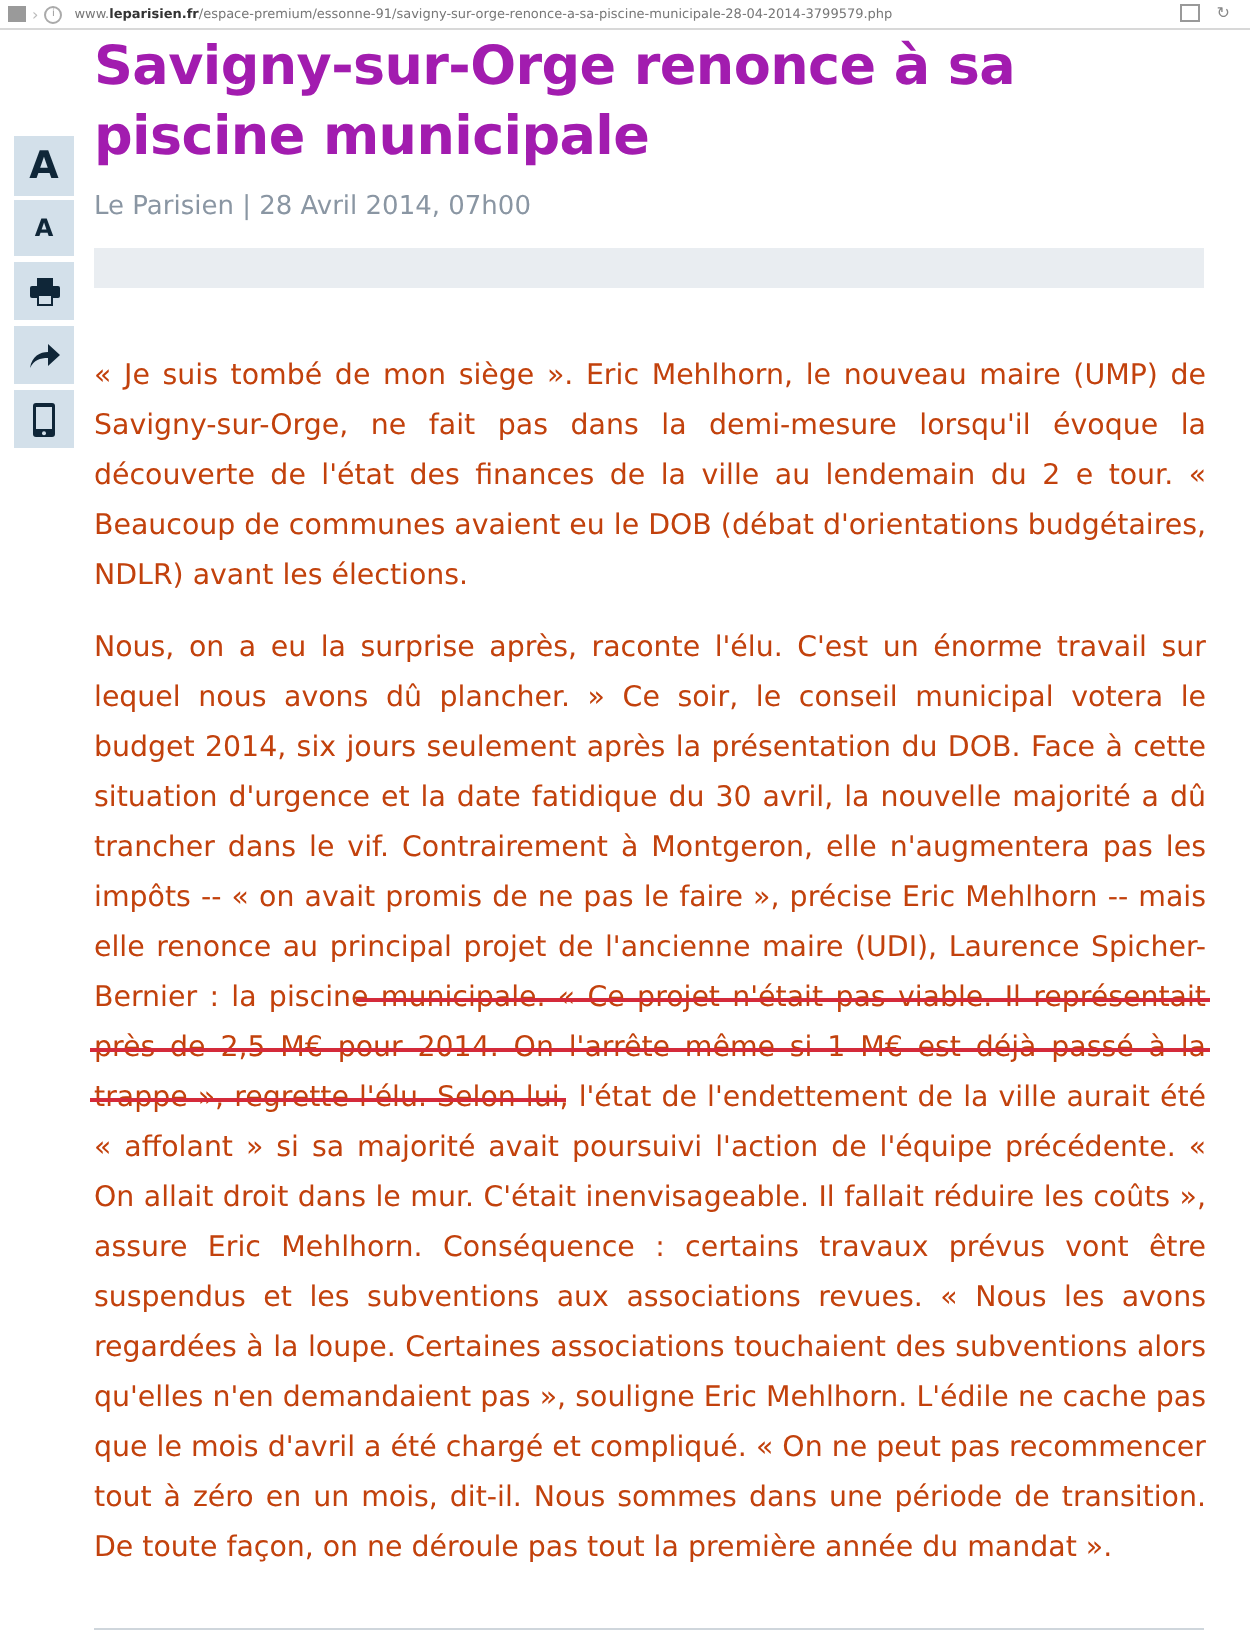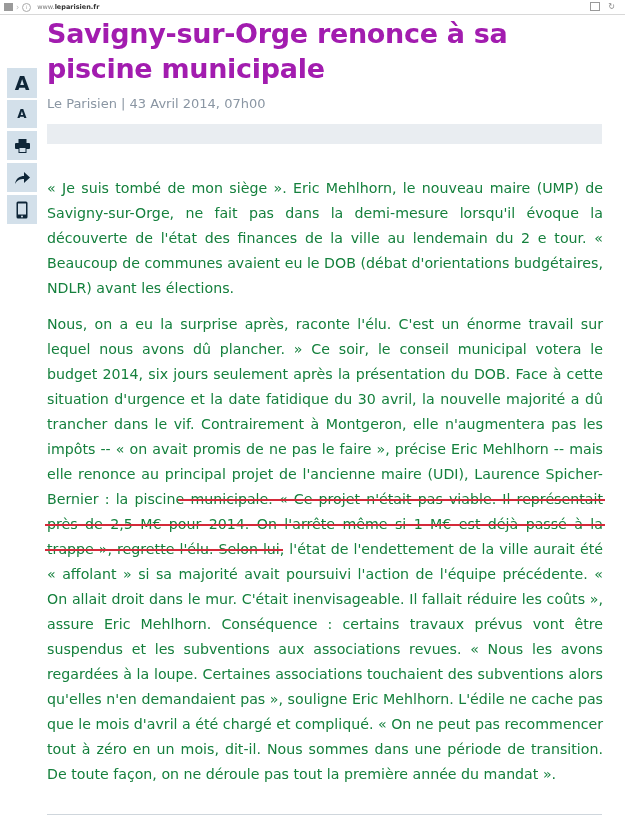--- a/index.html
+++ b/index.html
@@ -22,43 +22,44 @@
   .grayband { position:absolute; left:47px; top:124px; width:555px; height:20px; background:#e9edf1; }
 
   .tools { position:absolute; left:7px; top:68px; width:30px; }
   .tool { background:#d3e0ea; display:flex; align-items:center; justify-content:center;
           color:#0f2638; margin-bottom:2px; cursor:pointer; }
   .tool.big { height:30px; font-weight:bold; font-size:19px; }
   .tool.small { height:28px; font-weight:bold; font-size:12px; margin-bottom:3px; }
   .tool.icon { height:29px; margin-bottom:3px; }
 
   .article { position:absolute; left:47px; top:176px; width:556px; font-family:"DejaVu Sans", sans-serif;
-             font-size:14.2px; line-height:25px; color:#15803d; text-align:justify; }
+             font-size:14.2px; line-height:25px; color:#c2410c; text-align:justify; }
   .article p { margin:0 0 11px 0; }
   .hl { text-decoration:none; }
   .uline { position:absolute; height:2px; background:#d42a3a; }
   .divider { position:absolute; left:47px; top:814px; width:555px; height:1px; background:#cfd6dc; }
 </style>
 </head>
 <body>
 
 <div class="urlbar">
   <span class="ico"></span>
   <span class="chev">›</span>
   <span class="info">i</span>
   <span>www.</span>
     <span class="domain">leparisien.fr</span>
+    <span>/espace-premium/essonne-91/savigny-sur-orge-renonce-a-sa-piscine-municipale-28-04-2014-3799579.php</span>
   <span class="right">
     <span class="reader"></span>
     <span>↻</span>
   </span>
 </div>
 
 <h1 class="title">Savigny-sur-Orge renonce à sa piscine municipale</h1>
-<div class="byline">Le Parisien | 43 Avril 2014, 07h00</div>
+<div class="byline">Le Parisien | 28 Avril 2014, 07h00</div>
 <div class="grayband"></div>
 
 <div class="tools">
   <div class="tool big">
     <span>A</span>
   </div>
   <div class="tool small">
     <span>A</span>
   </div>
   <div class="tool icon">

